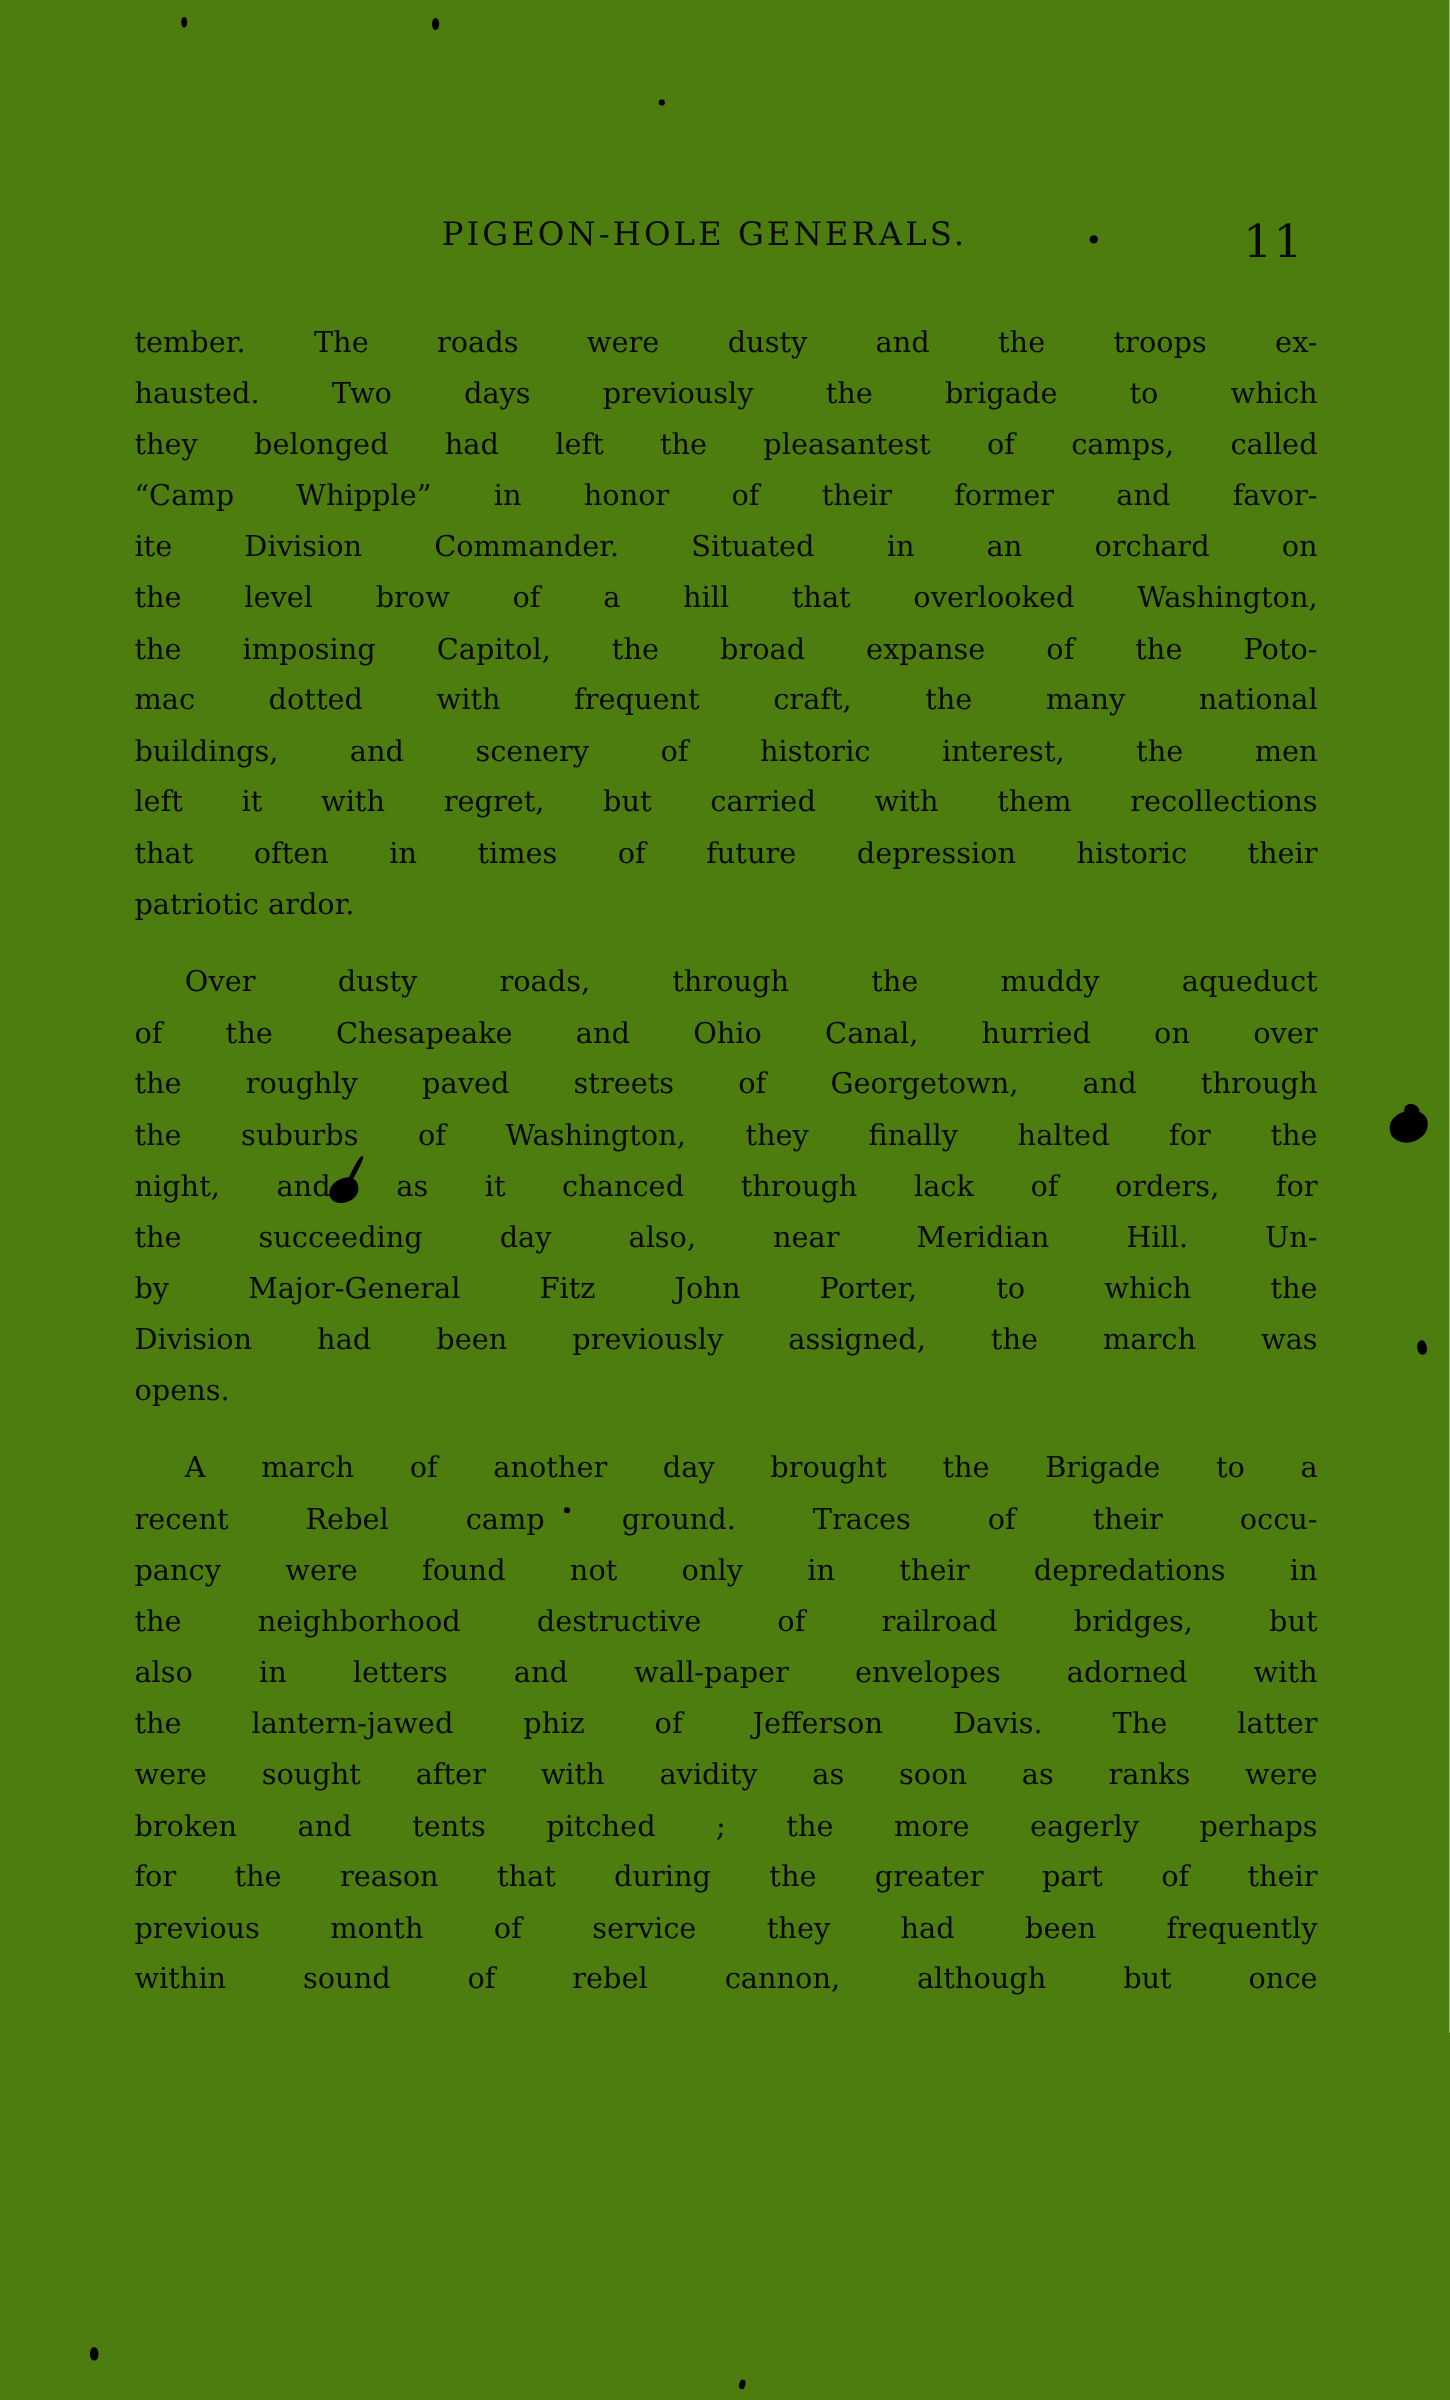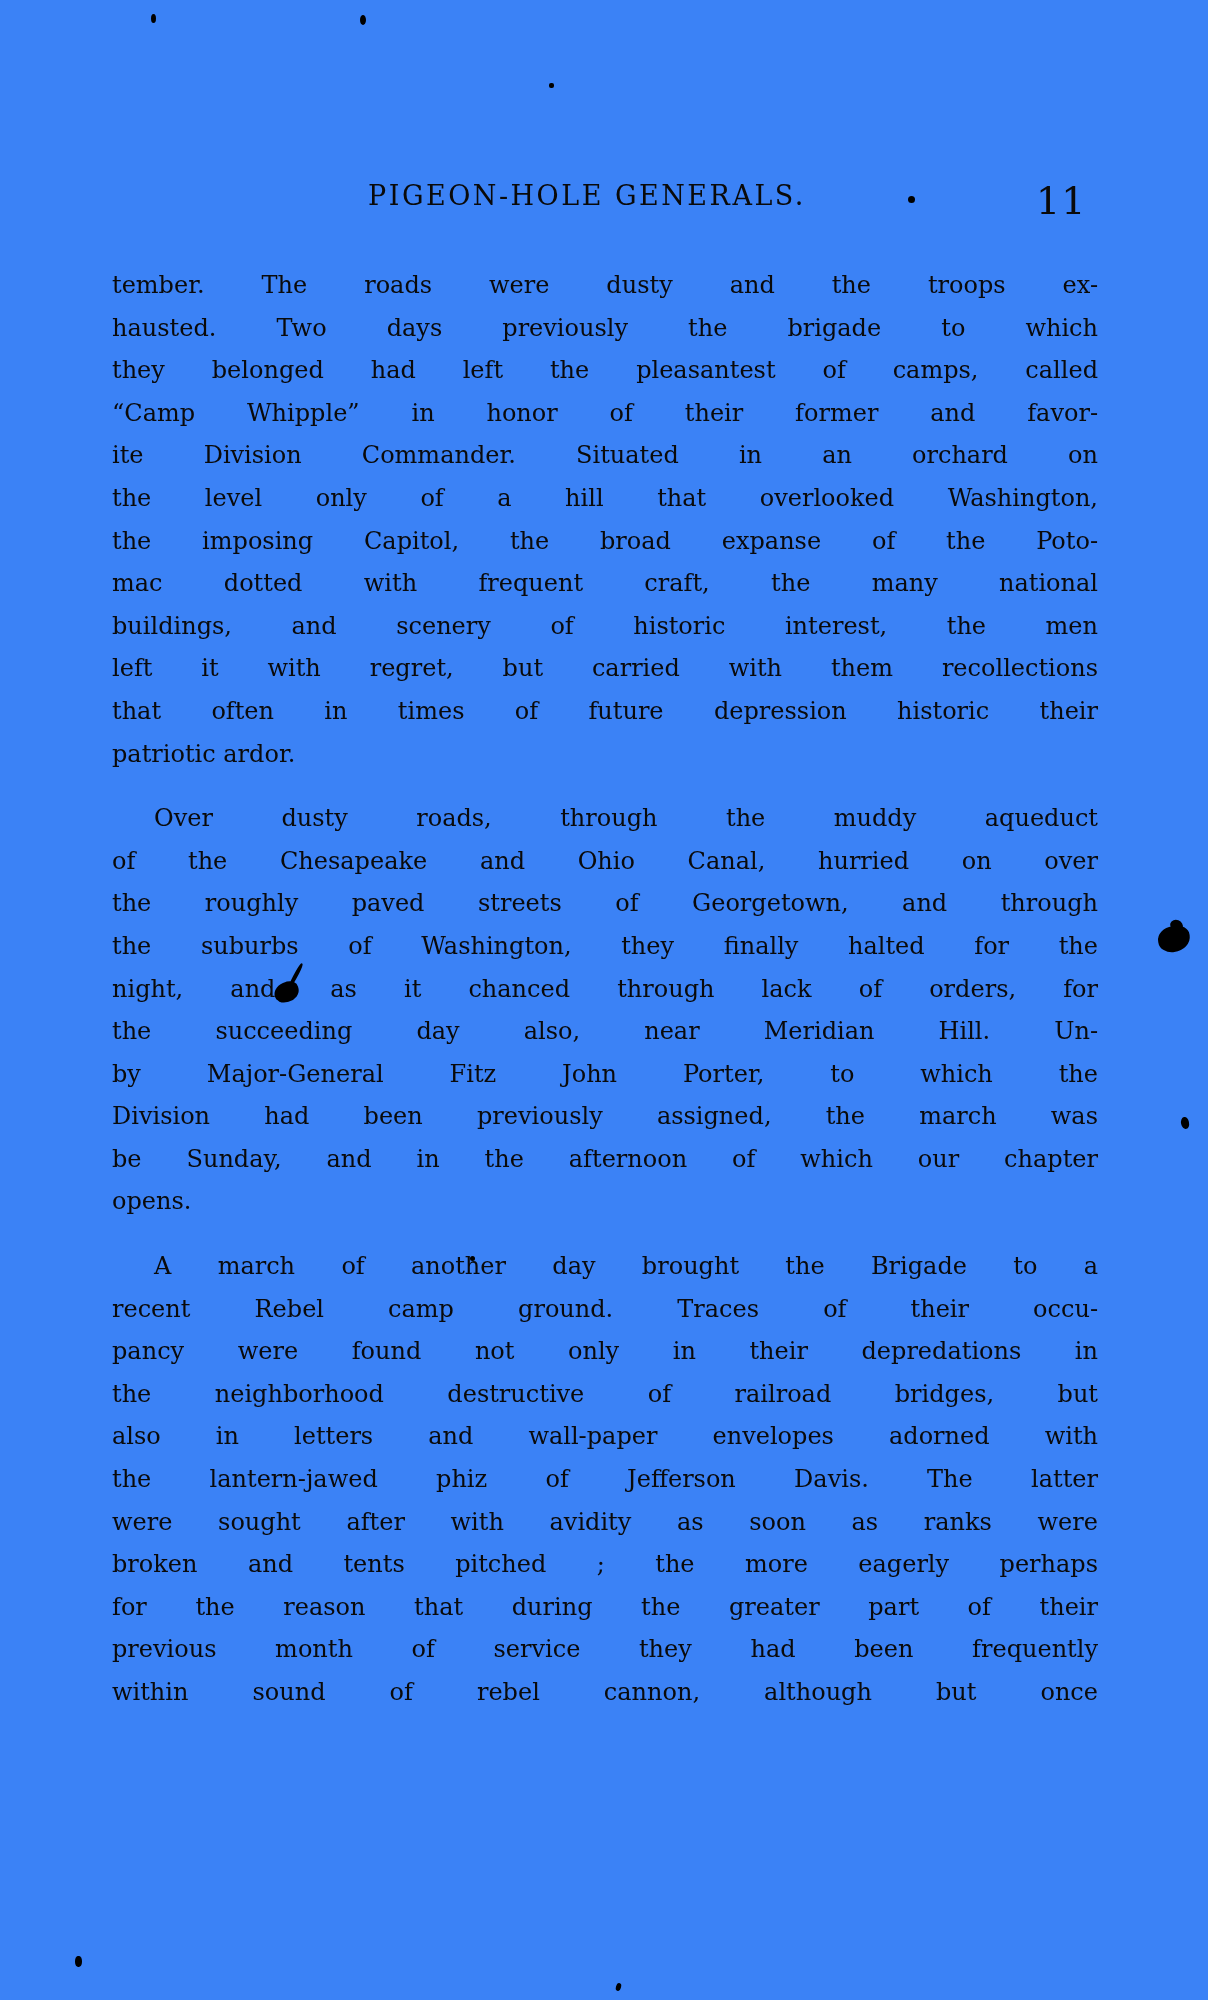--- a/index.html
+++ b/index.html
@@ -1,18 +1,18 @@
 <!DOCTYPE html>
 <html><head>
 <meta charset="utf-8">
 <style>
   html,body { margin:0; padding:0; background:#e8e8e8; }
   .page {
     position:relative; width:1208px; height:2000px;
-    background:#3b82f6; color:#0a0a0a;
+    background:#4d7c0f; color:#0a0a0a;
     font-family:"DejaVu Serif", serif;
     overflow:hidden;
   }
   .running-title {
     position:absolute; top:180px; left:0; width:1174px;
     text-align:center; font-size:27px; letter-spacing:2.5px;
     white-space:nowrap;
   }
   .page-number {
     position:absolute; top:179px; left:1036px;
@@ -42,38 +42,37 @@
     <div class="page-number">11</div>
   </div>
 
   <div class="body-text" id="body-text">
       <div>
         <div class="line">tember. The roads were dusty and the troops ex-</div>
         <div class="line">hausted. Two days previously the brigade to which</div>
         <div class="line">they belonged had left the pleasantest of camps, called</div>
         <div class="line">“Camp Whipple” in honor of their former and favor-</div>
         <div class="line">ite Division Commander. Situated in an orchard on</div>
-        <div class="line">the level only of a hill that overlooked Washington,</div>
+        <div class="line">the level brow of a hill that overlooked Washington,</div>
         <div class="line">the imposing Capitol, the broad expanse of the Poto-</div>
         <div class="line">mac dotted with frequent craft, the many national</div>
         <div class="line">buildings, and scenery of historic interest, the men</div>
         <div class="line">left it with regret, but carried with them recollections</div>
         <div class="line">that often in times of future depression historic their</div>
         <div class="line endline">patriotic ardor.</div>
       </div>
       <div>
         <div class="line indent">Over dusty roads, through the muddy aqueduct</div>
         <div class="line">of the Chesapeake and Ohio Canal, hurried on over</div>
         <div class="line">the roughly paved streets of Georgetown, and through</div>
         <div class="line">the suburbs of Washington, they finally halted for the</div>
         <div class="line">night, and, as it chanced through lack of orders, for</div>
         <div class="line">the succeeding day also, near Meridian Hill. Un-</div>
         <div class="line">by Major-General Fitz John Porter, to which the</div>
         <div class="line">Division had been previously assigned, the march was</div>
-        <div class="line">be Sunday, and in the afternoon of which our chapter</div>
         <div class="line endline">opens.</div>
       </div>
       <div>
         <div class="line indent">A march of another day brought the Brigade to a</div>
         <div class="line">recent Rebel camp ground. Traces of their occu-</div>
         <div class="line">pancy were found not only in their depredations in</div>
         <div class="line">the neighborhood destructive of railroad bridges, but</div>
         <div class="line">also in letters and wall-paper envelopes adorned with</div>
         <div class="line">the lantern-jawed phiz of Jefferson Davis. The latter</div>
         <div class="line">were sought after with avidity as soon as ranks were</div>

